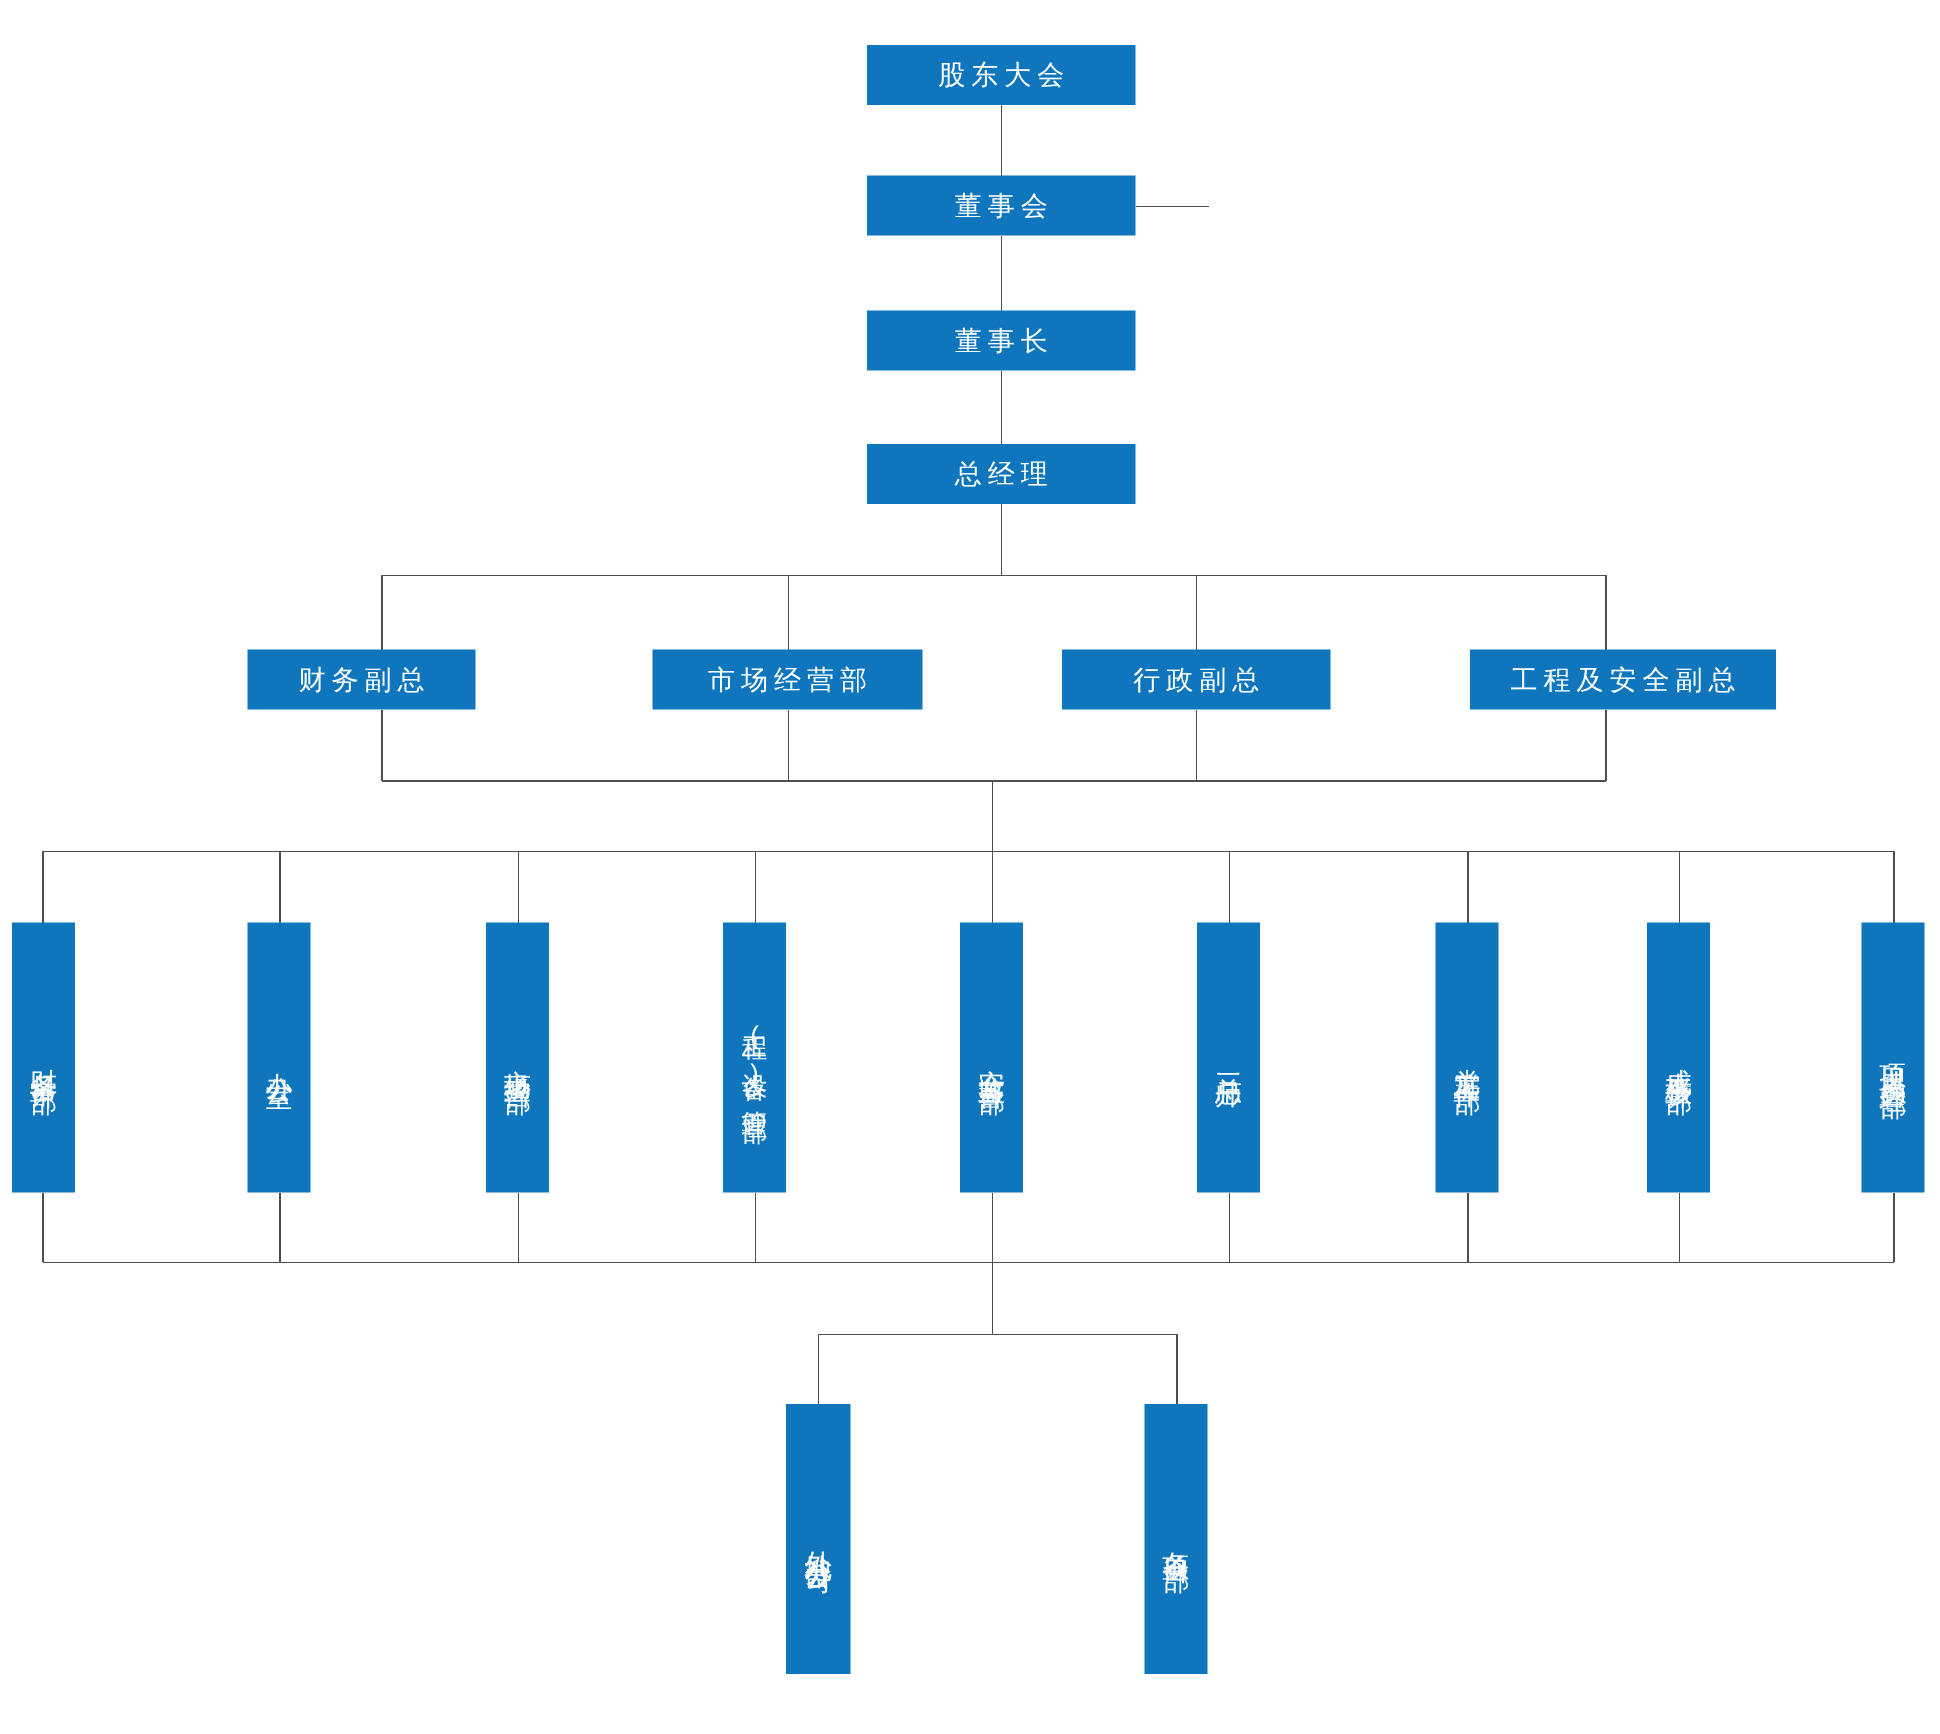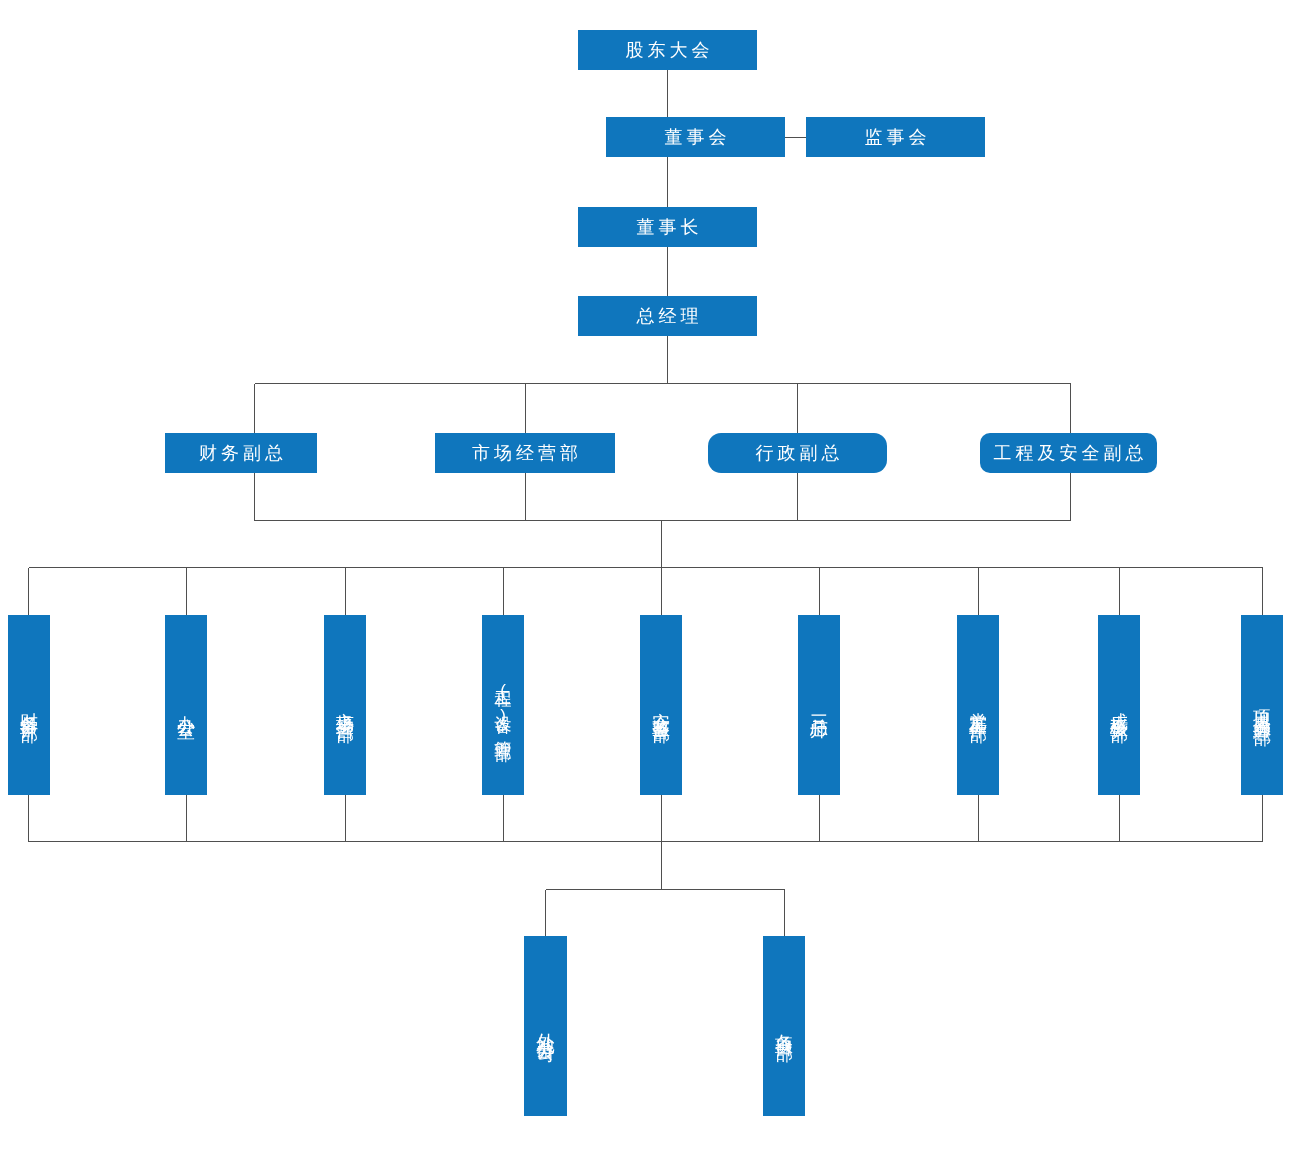--- a/index.html
+++ b/index.html
@@ -98,35 +98,34 @@
       M28.5 841.5 H1262.5
       M661.5 841.5 V889.5
       M545.5 889.5 H784.5
       M545.5 889.5 V936
       M784.5 889.5 V936
     "></path>
   </svg>
 
   <div class="node h-box" style="left:578px; top:30px;  width:179px;">股东大会</div>
 
-  <div class="node h-box" style="left:578px; top:117px; width:179px;margin-left:28px;">董事会</div>
+  <div class="node h-box" style="left:578px; top:117px; width:179px;">董事会</div>
 
-  <div class="node h-box" style="left:806px; top:117px; width:179px;">监事会</div>
 
   <div class="node h-box" style="left:578px; top:296px; width:179px;">总经理</div>
 
   <div class="node h-box" style="left:578px; top:207px; width:179px;">董事长</div>
 
   <div class="node h-box" style="left:165px; top:433px; width:152px;">财务副总</div>
 
   <div class="node h-box" style="left:435px; top:433px; width:180px;">市场经营部</div>
 
-  <div class="node h-box" style="left:708px; top:433px; width:179px;border-radius:13px;">行政副总</div>
+  <div class="node h-box" style="left:708px; top:433px; width:179px;">行政副总</div>
 
-  <div class="node h-box" style="left:980px; top:433px; width:177px;border-radius:10px;">工程及安全副总</div>
+  <div class="node h-box" style="left:980px; top:433px; width:204px;">工程及安全副总</div>
 
   <div class="node v-box" style="left:8px;    top:615px;">财务审计部</div>
 
   <div class="node v-box" style="left:165px;  top:615px;">办公室</div>
 
   <div class="node v-box" style="left:324px;  top:615px;">市场经营部</div>
 
   <div class="node v-box tight" style="left:482px; top:615px;">工程(设备)管理部</div>
 
   <div class="node v-box" style="left:640px;  top:615px;">安全监督部</div>

